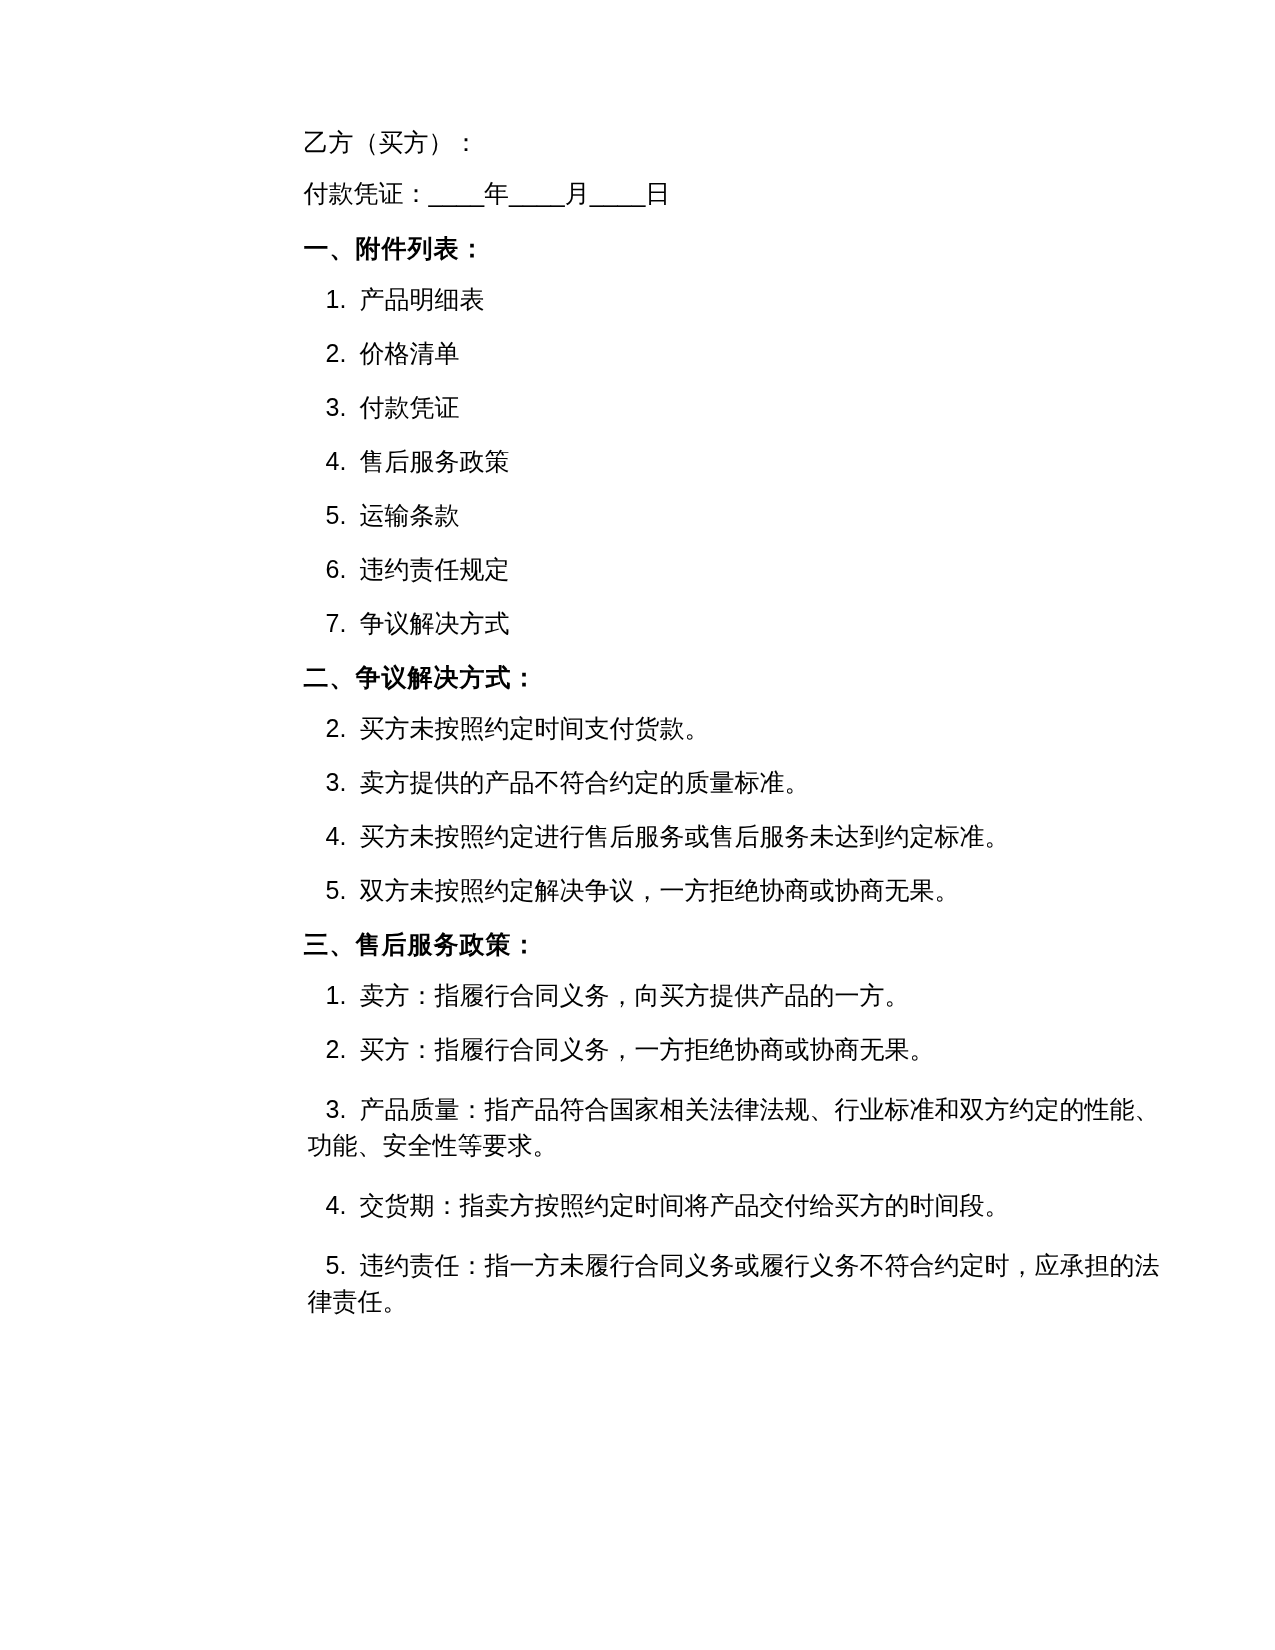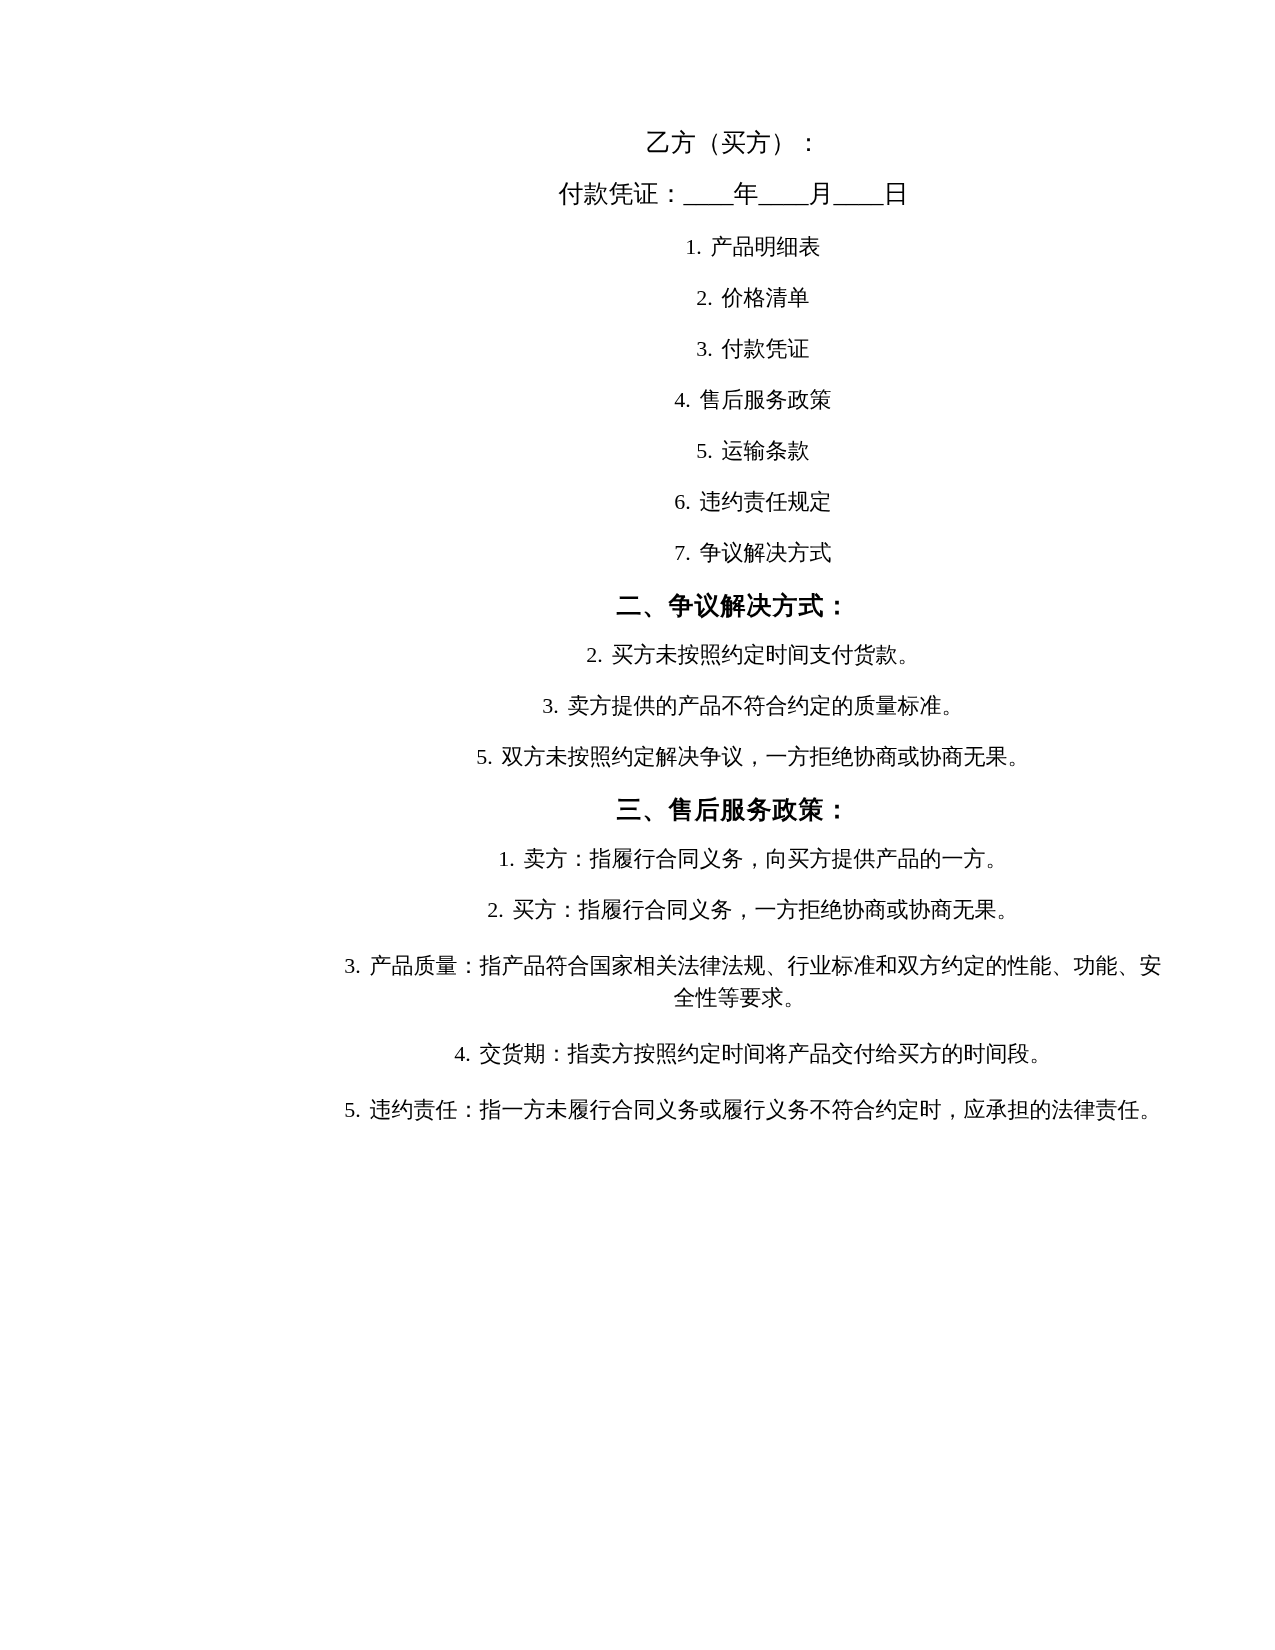--- a/index.html
+++ b/index.html
@@ -8,23 +8,22 @@
     background: #ffffff;
   }
   .page {
     width: 1128px;
     height: 1650px;
     margin: 0 auto;
     background: #ffffff;
     position: relative;
     box-sizing: border-box;
     padding: 130px 150px 60px 230px;
-    font-family: Liberation Serif, serif;
+    font-family: Liberation Sans, sans-serif;
     color: #000000;
-    text-align: center;
   }
   .doc {
     width: 860px;
   }
   .line {
     font-size: 25px;
     line-height: 1.0;
     margin: 0 0 30px 0;
     white-space: pre-wrap;
   }
@@ -32,23 +31,23 @@
     margin-bottom: 26px;
   }
   .heading {
     font-size: 25px;
     font-weight: bold;
     line-height: 1.0;
     margin: 8px 0 26px 0;
     letter-spacing: 1px;
   }
   .item {
-    font-size: 22px;
+    font-size: 25px;
     line-height: 1.0;
-    margin: 0 0 29px 12px;
+    margin: 0 0 29px 4px;
     padding-left: 18px;
     white-space: pre-wrap;
   }
   .item .num {
     display: inline-block;
     min-width: 34px;
   }
   .item.wrap {
     line-height: 1.45;
     padding-left: 0;
@@ -67,33 +66,35 @@
 </head>
 <body>
 
 <div class="page">
   <div class="doc">
 
     <p class="line party">乙方（买方）：</p>
     <p class="line">付款凭证：____年____月____日</p>
 
     <div class="section">
+      <h2 class="heading">一、附件列表：</h2>
       <p class="item"><span class="num">1.</span><span class="txt">产品明细表</span></p>
       <p class="item"><span class="num">2.</span><span class="txt">价格清单</span></p>
       <p class="item"><span class="num">3.</span><span class="txt">付款凭证</span></p>
       <p class="item"><span class="num">4.</span><span class="txt">售后服务政策</span></p>
       <p class="item"><span class="num">5.</span><span class="txt">运输条款</span></p>
       <p class="item"><span class="num">6.</span><span class="txt">违约责任规定</span></p>
       <p class="item"><span class="num">7.</span><span class="txt">争议解决方式</span></p>
     </div>
 
     <div class="section">
       <h2 class="heading">二、争议解决方式：</h2>
       <p class="item"><span class="num">2.</span><span class="txt">买方未按照约定时间支付货款。</span></p>
       <p class="item"><span class="num">3.</span><span class="txt">卖方提供的产品不符合约定的质量标准。</span></p>
+      <p class="item"><span class="num">4.</span><span class="txt">买方未按照约定进行售后服务或售后服务未达到约定标准。</span></p>
       <p class="item"><span class="num">5.</span><span class="txt">双方未按照约定解决争议，一方拒绝协商或协商无果。</span></p>
     </div>
 
     <div class="section">
       <h2 class="heading">三、售后服务政策：</h2>
       <p class="item"><span class="num">1.</span><span class="txt">卖方：指履行合同义务，向买方提供产品的一方。</span></p>
       <p class="item"><span class="num">2.</span><span class="txt">买方：指履行合同义务，一方拒绝协商或协商无果。</span></p>
       <p class="item wrap"><span class="num">3.</span><span class="txt">产品质量：指产品符合国家相关法律法规、行业标准和双方约定的性能、功能、安全性等要求。</span></p>
       <p class="item"><span class="num">4.</span><span class="txt">交货期：指卖方按照约定时间将产品交付给买方的时间段。</span></p>
       <p class="item wrap"><span class="num">5.</span><span class="txt">违约责任：指一方未履行合同义务或履行义务不符合约定时，应承担的法律责任。</span></p>

